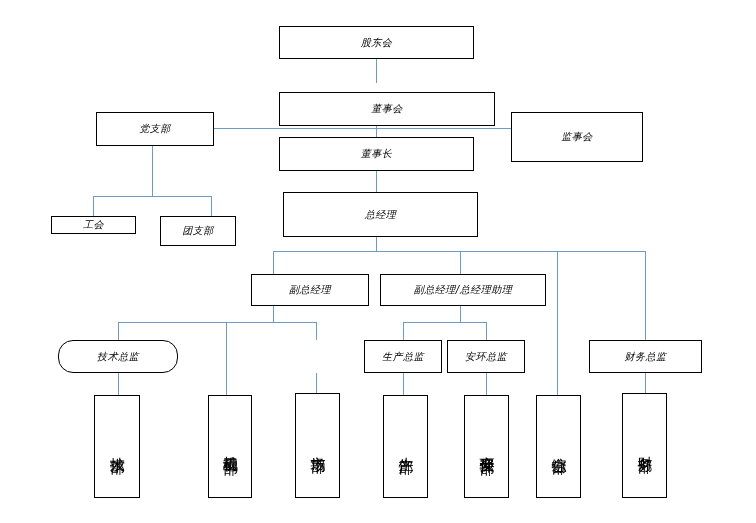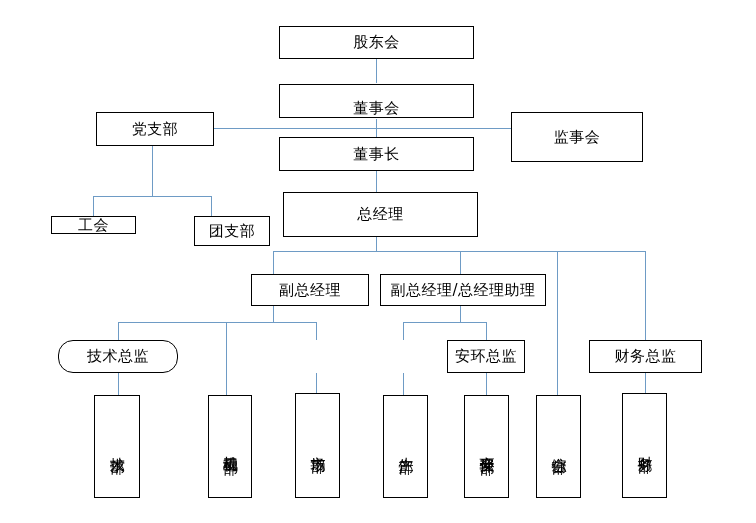--- a/index.html
+++ b/index.html
@@ -39,22 +39,23 @@
     z-index: 5;
   }
   .node .label {
     display: block;
     line-height: 1.12;
     white-space: nowrap;
     text-align: center;
   }
   
   .node.horiz .label {
-    font-size: 15px;
+    font-size: 10px;
     letter-spacing: 0.5px;
+    font-style: italic;
   }
   
   .node.vert {
     align-items: center;
     justify-content: center;
   }
   .node.vert .label {
     writing-mode: vertical-rl;
     text-orientation: upright;
     font-size: 15px;
@@ -114,61 +115,64 @@
   <div class="line v" style="left:118px; top:373px; height:22px;"></div>
   <div class="line v" style="left:316px; top:373px; height:22px;"></div>
   <div class="line v" style="left:403px; top:373px; height:22px;"></div>
   <div class="line v" style="left:486px; top:373px; height:22px;"></div>
   <div class="line v" style="left:645px; top:373px; height:22px;"></div>
 
   <div class="node horiz" style="left:279px; top:26px; width:195px; height:33px;">
     <span class="label">股东会</span>
   </div>
 
-  <div class="node horiz" style="left:279px; top:84px; width:195px; height:34px;align-items:flex-end;">
+  <div class="node horiz" style="left:279px; top:92px; width:216px; height:34px;">
     <span class="label">董事会</span>
   </div>
 
   <div class="node horiz" style="left:511px; top:112px; width:132px; height:50px;">
     <span class="label">监事会</span>
   </div>
 
   <div class="node horiz" style="left:96px; top:112px; width:118px; height:34px;">
     <span class="label">党支部</span>
   </div>
 
   <div class="node horiz" style="left:279px; top:137px; width:195px; height:34px;align-items:center;">
     <span class="label">董事长</span>
   </div>
 
   <div class="node horiz" style="left:51px; top:216px; width:85px; height:18px;">
     <span class="label">工会</span>
   </div>
 
-  <div class="node horiz" style="left:160px; top:216px; width:76px; height:30px;margin-left:34px;">
+  <div class="node horiz" style="left:160px; top:216px; width:76px; height:30px;">
     <span class="label">团支部</span>
   </div>
 
   <div class="node horiz" style="left:283px; top:192px; width:195px; height:45px;">
     <span class="label">总经理</span>
   </div>
 
   <div class="node horiz" style="left:214px; top:274px; width:118px; height:32px;margin-left:37px;">
     <span class="label">副总经理</span>
   </div>
 
   <div class="node horiz" style="left:380px; top:274px; width:166px; height:32px;">
     <span class="label">副总经理/总经理助理</span>
   </div>
 
   <div class="node horiz" style="left:58px; top:340px; width:120px; height:33px;border-radius:15px;">
     <span class="label">技术总监</span>
   </div>
 
 
+  <div class="node horiz" style="left:364px; top:340px; width:78px; height:33px;">
+    <span class="label">生产总监</span>
+  </div>
 
   <div class="node horiz" style="left:447px; top:340px; width:78px; height:33px;">
     <span class="label">安环总监</span>
   </div>
 
   <div class="node horiz" style="left:589px; top:340px; width:113px; height:33px;">
     <span class="label">财务总监</span>
   </div>
 
   <div class="node vert" style="left:94px; top:395px; width:46px; height:103px;">

